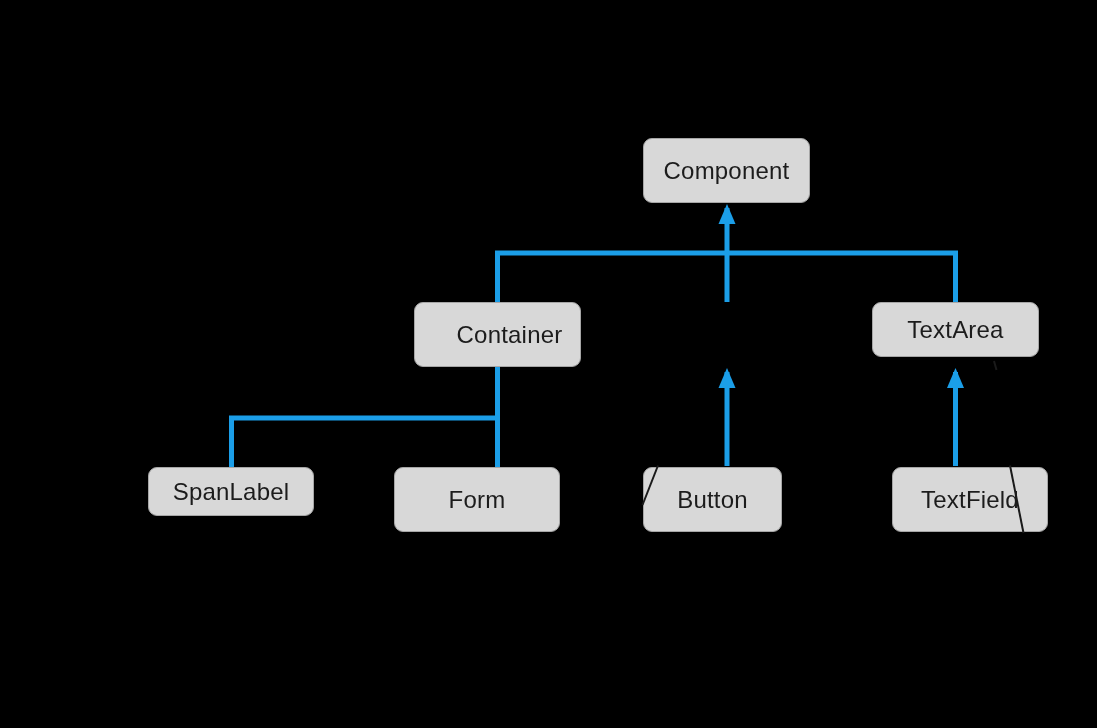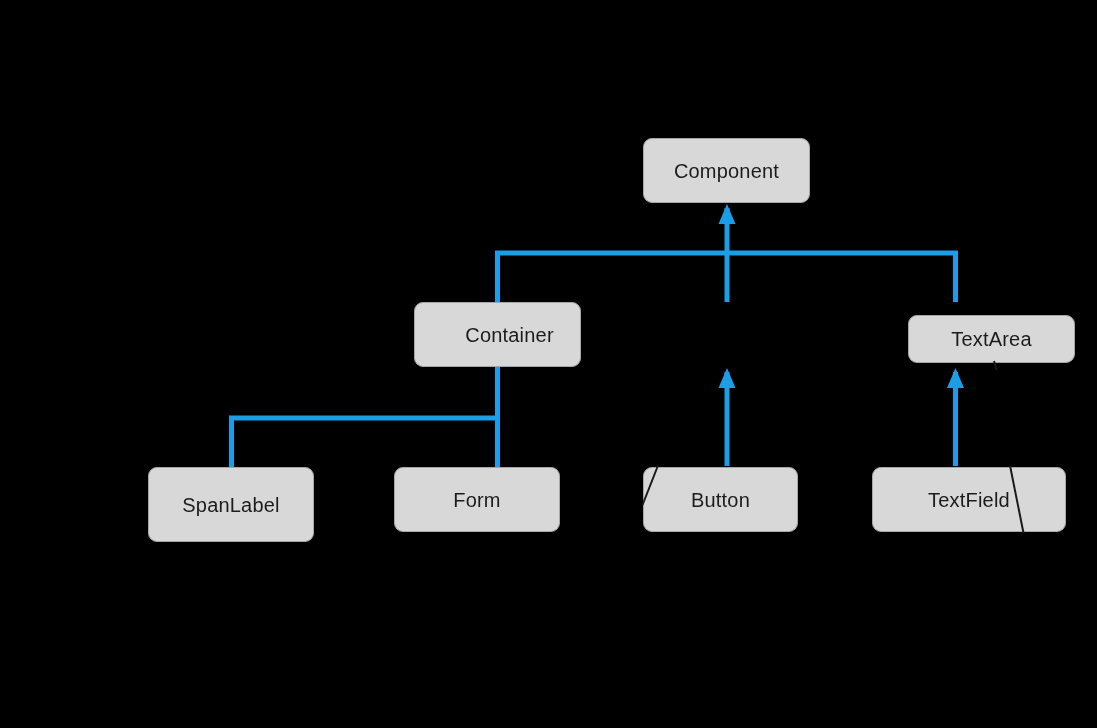--- a/index.html
+++ b/index.html
@@ -34,51 +34,51 @@
     position: absolute;
     box-sizing: border-box;
     background: var(--node-fill, #D8D8D8);
     border: 1.5px solid var(--node-border, #A6A6A6);
     border-radius: 9px;
     display: flex;
     align-items: center;
     justify-content: center;
   }
   .node-label {
-    font-size: 20px;
+    font-size: 24px;
     line-height: 1;
     color: var(--node-text, #1C1C1C);
     letter-spacing: 0.2px;
     white-space: nowrap;
   }
 </style>
 </head>
 <body>
 
 <div class="stage">
   <div class="nodes" id="nodes">
       <div class="node" style="left: 643px; top: 138px; width: 167px; height: 65px;">
         <span class="node-label">Component</span>
       </div>
       <div class="node" style="left: 414px; top: 302px; width: 167px; height: 65px; padding-left: 24px;">
         <span class="node-label">Container</span>
       </div>
-      <div class="node" style="left: 872px; top: 315px; width: 167px; height: 48px; margin-left: 36px;">
+      <div class="node" style="left: 872px; top: 302px; width: 167px; height: 55px;">
         <span class="node-label">TextArea</span>
       </div>
-      <div class="node" style="left: 148px; top: 467px; width: 166px; height: 75px;">
+      <div class="node" style="left: 148px; top: 467px; width: 166px; height: 49px;">
         <span class="node-label">SpanLabel</span>
       </div>
       <div class="node" style="left: 394px; top: 467px; width: 166px; height: 65px;">
         <span class="node-label">Form</span>
       </div>
-      <div class="node" style="left: 643px; top: 467px; width: 155px; height: 65px;">
+      <div class="node" style="left: 643px; top: 467px; width: 139px; height: 65px;">
         <span class="node-label">Button</span>
       </div>
-      <div class="node" style="left: 872px; top: 467px; width: 194px; height: 65px;">
+      <div class="node" style="left: 892px; top: 467px; width: 156px; height: 65px;">
         <span class="node-label">TextField</span>
       </div>
     </div>
   <svg class="wires" id="wires" width="1097" height="728" viewBox="0 0 1097 728">
       <polyline points="497.5,302 497.5,253 955.5,253 955.5,302" fill="none" stroke="#1B9EE8" stroke-width="5" stroke-linejoin="miter"></polyline>
       <polyline points="727,302 727,208" fill="none" stroke="#1B9EE8" stroke-width="5" stroke-linejoin="miter"></polyline>
       <polyline points="497.5,367 497.5,467" fill="none" stroke="#1B9EE8" stroke-width="5" stroke-linejoin="miter"></polyline>
       <polyline points="231.5,467 231.5,418 497.5,418" fill="none" stroke="#1B9EE8" stroke-width="5" stroke-linejoin="miter"></polyline>
       <polyline points="727,466 727,372" fill="none" stroke="#1B9EE8" stroke-width="5" stroke-linejoin="miter"></polyline>
       <polyline points="955.5,466 955.5,372" fill="none" stroke="#1B9EE8" stroke-width="5" stroke-linejoin="miter"></polyline>

